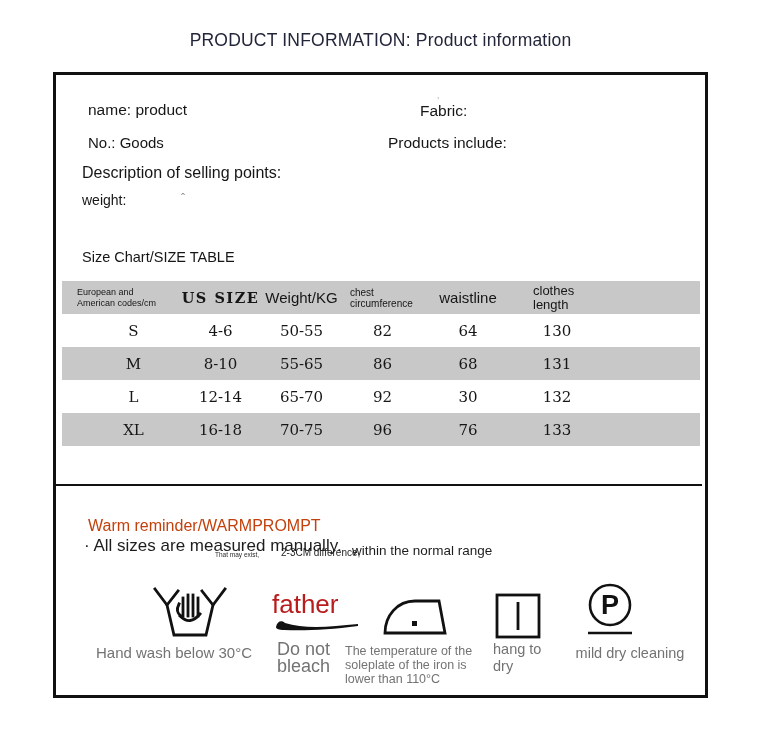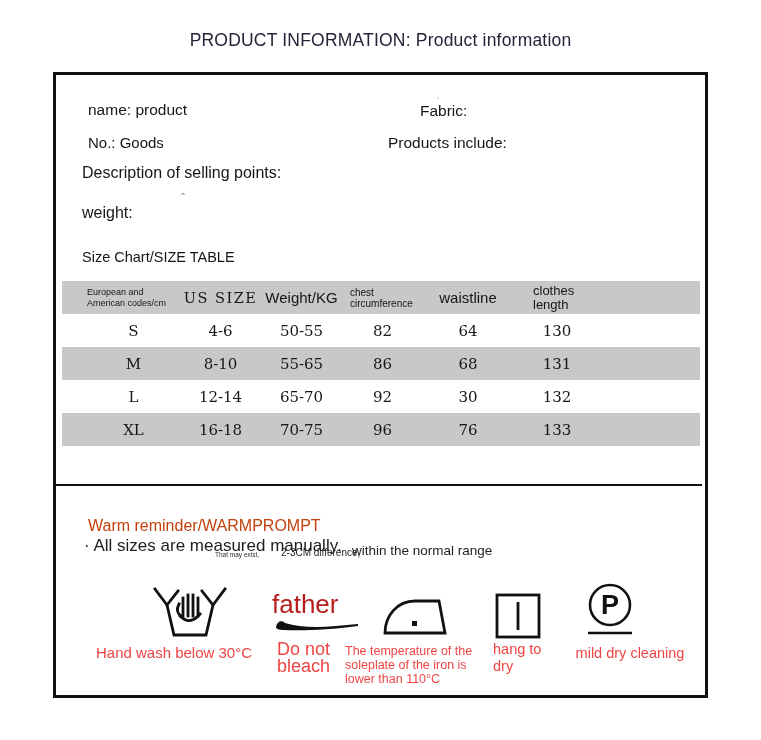--- a/index.html
+++ b/index.html
@@ -24,37 +24,37 @@
     width:649px;height:620px;
     border:3px solid #111111;
   }
   .lbl{font-size:15.5px;}
   .name-lbl{left:88px;top:101px;}
   .fabric-lbl{left:420px;top:102px;}
   .fabric-mark{left:437px;top:96px;font-size:10px;color:#b5b5b5;}
   .no-lbl{left:88px;top:134px;font-size:15px;}
   .products-lbl{left:388px;top:134px;}
   .selling-lbl{left:82px;top:164px;font-size:16px;}
-  .weight-lbl{left:82px;top:204px;font-size:16px;}
+  .weight-lbl{left:82px;top:192px;font-size:14px;}
   .weight-mark{left:181px;top:192px;font-size:12px;color:#8a8a8a;}
   .sizechart-lbl{left:82px;top:249px;font-size:14.5px;}
 
   
   .tbl{left:62px;top:281px;width:638px;}
   .trow{display:flex;height:33px;align-items:center;}
   .trow.gray{background:#c8c8c8;}
   .cell{box-sizing:border-box;text-align:center;}
   .c1{width:117px;padding-left:26px;}
   .c2{width:83px;}
   .c3{width:79px;}
   .c4{width:83px;}
   .c5{width:88px;}
   .c6{width:90px;}
-  .hdr-codes{font-size:9px;line-height:10.5px;text-align:left;padding-left:25px;}
-  .hdr-ussize{font-family:"DejaVu Serif", serif;font-weight:400;font-size:14.5px;letter-spacing:1.5px;}
+  .hdr-codes{font-size:9px;line-height:10.5px;text-align:left;padding-left:15px;}
+  .hdr-ussize{font-family:"DejaVu Serif", serif;font-weight:700;font-size:14.5px;letter-spacing:1.5px;}
   .hdr-weight{font-size:15px;}
   .hdr-chest{font-size:10px;line-height:11px;text-align:left;padding-left:9px;}
   .hdr-waist{font-size:15px;}
   .hdr-clothes{font-size:13px;line-height:14px;text-align:left;padding-left:21px;}
   .dcell{font-family:"DejaVu Serif", serif;font-size:15px;}
 
   .divider{left:53px;top:484px;width:649px;height:2px;background:#111111;}
 
   .warm-title{left:88px;top:517px;font-size:16px;color:#c2410c;}
   .warm-line{left:84px;top:536px;font-size:17px;color:#1d1d1d;}
@@ -64,21 +64,21 @@
 
   
   .icon-svg{display:block;}
   .washtub{left:152px;top:583px;}
   .father-txt{left:272px;top:589px;font-size:26px;color:#b91c1c;}
   .father-swoosh{left:274px;top:618px;}
   .iron{left:382px;top:594px;}
   .hangsq{left:494px;top:592px;}
   .dryclean{left:584px;top:581px;}
 
-  .care-lbl{color:#ef4444;}
+  .care-lbl{color:#737373;}
   .handwash-lbl{left:88px;top:644px;width:172px;text-align:center;font-size:15px;}
   .bleach-lbl{left:277px;top:641px;font-size:18px;line-height:16.5px;}
   .iron-lbl{left:345px;top:644px;font-size:12.5px;line-height:14px;}
   .hang-lbl{left:493px;top:641px;font-size:14.5px;line-height:16.5px;}
   .dryclean-lbl{left:568px;top:645px;width:124px;text-align:center;font-size:14.5px;}
 </style>
 </head>
 <body>
 
 <div class="page">

